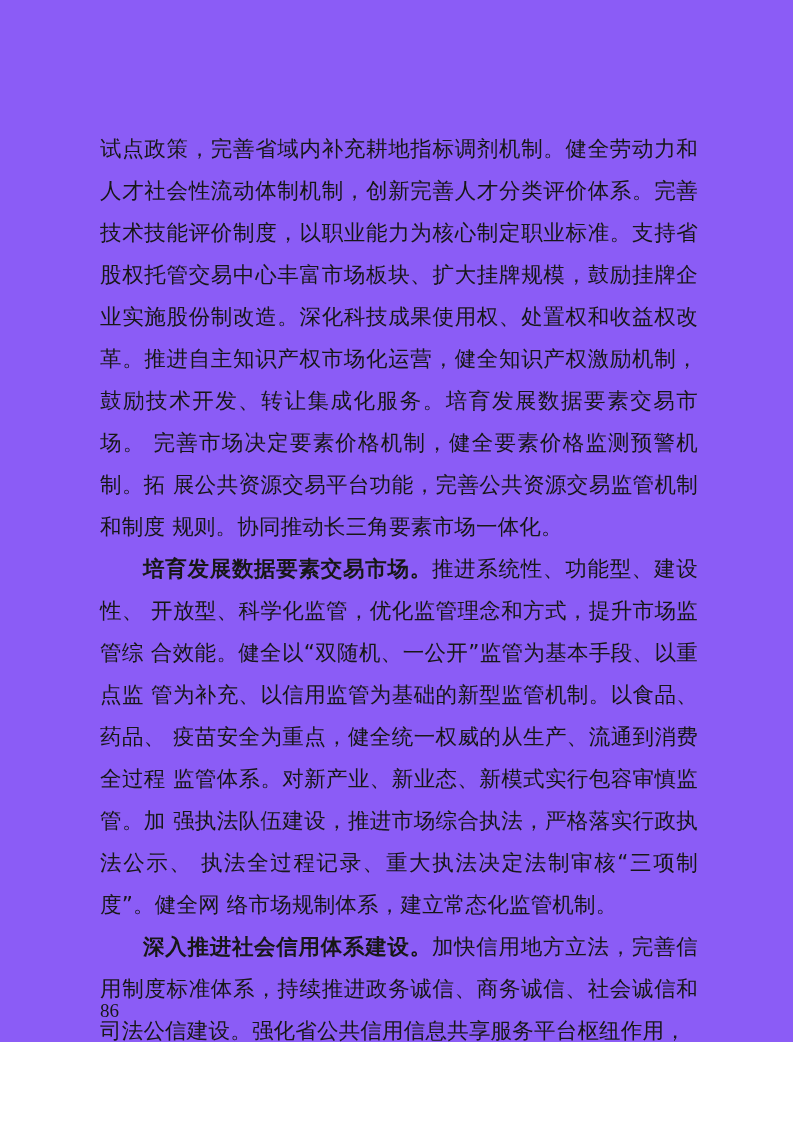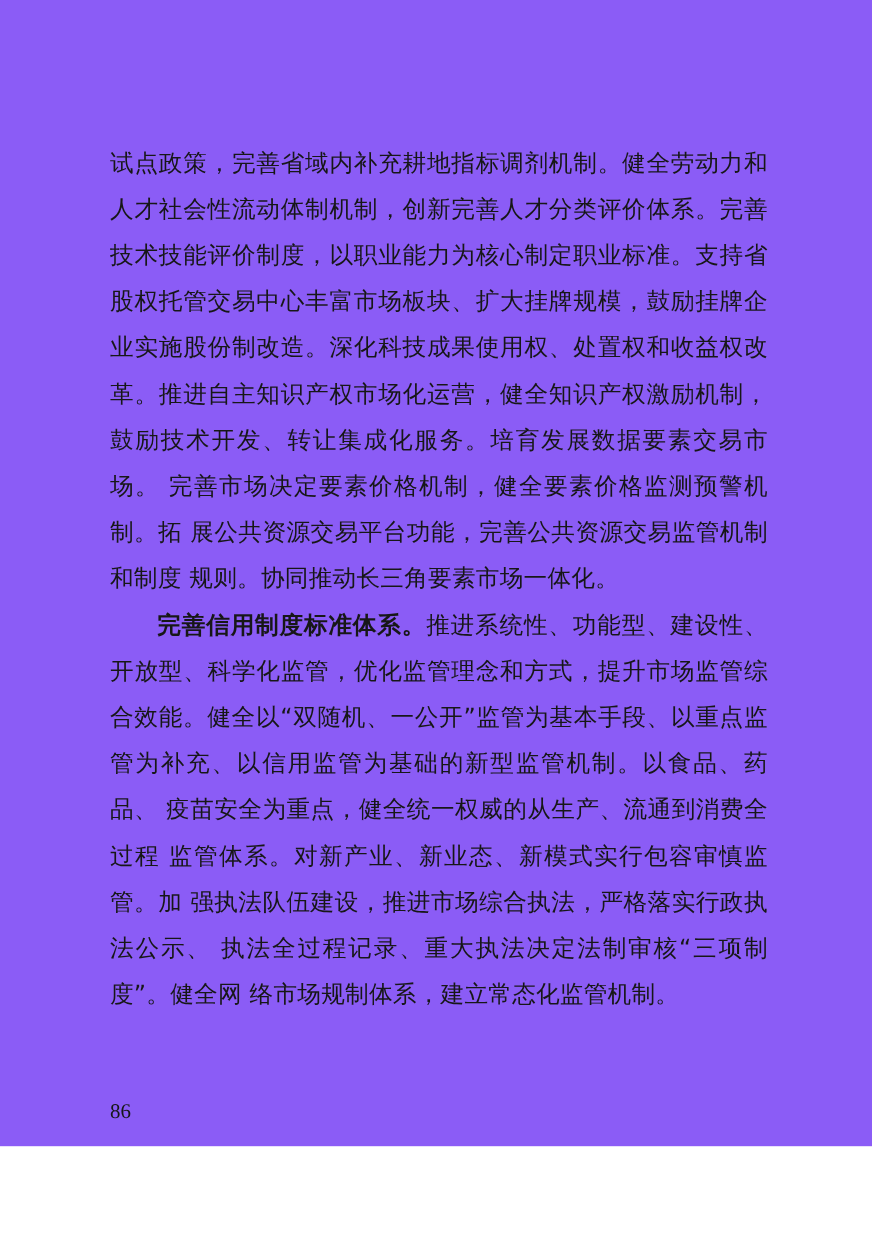--- a/index.html
+++ b/index.html
@@ -60,20 +60,23 @@
 <body>
 
 <div class="page">
   <div class="content">
 
     <p class="para">
       <span>试点政策，完善省域内补充耕地指标调剂机制。健全劳动力和人才社会性流动体制机制，创新完善人才分类评价体系。完善技术技能评价制度，以职业能力为核心制定职业标准。支持省股权托管交易中心丰富市场板块、扩大挂牌规模，鼓励挂牌企业实施股份制改造。深化科技成果使用权、处置权和收益权改革。推进自主知识产权市场化运营，健全知识产权激励机制，鼓励技术开发、转让集成化服务。培育发展数据要素交易市场。 完善市场决定要素价格机制，健全要素价格监测预警机制。拓 展公共资源交易平台功能，完善公共资源交易监管机制和制度 规则。协同推动长三角要素市场一体化。</span>
     </p>
 
     <p class="para indent">
-      <span class="lead">完善信用制度标准体系。</span><span>推进系统性、功能型、建设性、 开放型、科学化监管，优化监管理念和方式，提升市场监管综 合效能。健全以“双随机、一公开”监管为基本手段、以重点监 管为补充、以信用监管为基础的新型监管机制。以食品、药品、 疫苗安全为重点，健全统一权威的从生产、流通到消费全过程 监管体系。对新产业、新业态、新模式实行包容审慎监管。加 强执法队伍建设，推进市场综合执法，严格落实行政执法公示、 执法全过程记录、重大执法决定法制审核“三项制度”。健全网 络市场规制体系，建立常态化监管机制。</span>
+      <span class="lead">培育发展数据要素交易市场。</span><span>推进系统性、功能型、建设性、 开放型、科学化监管，优化监管理念和方式，提升市场监管综 合效能。健全以“双随机、一公开”监管为基本手段、以重点监 管为补充、以信用监管为基础的新型监管机制。以食品、药品、 疫苗安全为重点，健全统一权威的从生产、流通到消费全过程 监管体系。对新产业、新业态、新模式实行包容审慎监管。加 强执法队伍建设，推进市场综合执法，严格落实行政执法公示、 执法全过程记录、重大执法决定法制审核“三项制度”。健全网 络市场规制体系，建立常态化监管机制。</span>
     </p>
 
+    <p class="para indent">
+      <span class="lead">深入推进社会信用体系建设。</span><span>加快信用地方立法，完善信用制度标准体系，持续推进政务诚信、商务诚信、社会诚信和 司法公信建设。强化省公共信用信息共享服务平台枢纽作用，</span>
+    </p>
 
   </div>
 
   <div class="page-number">86</div>
 </div>
 
 </body></html>

